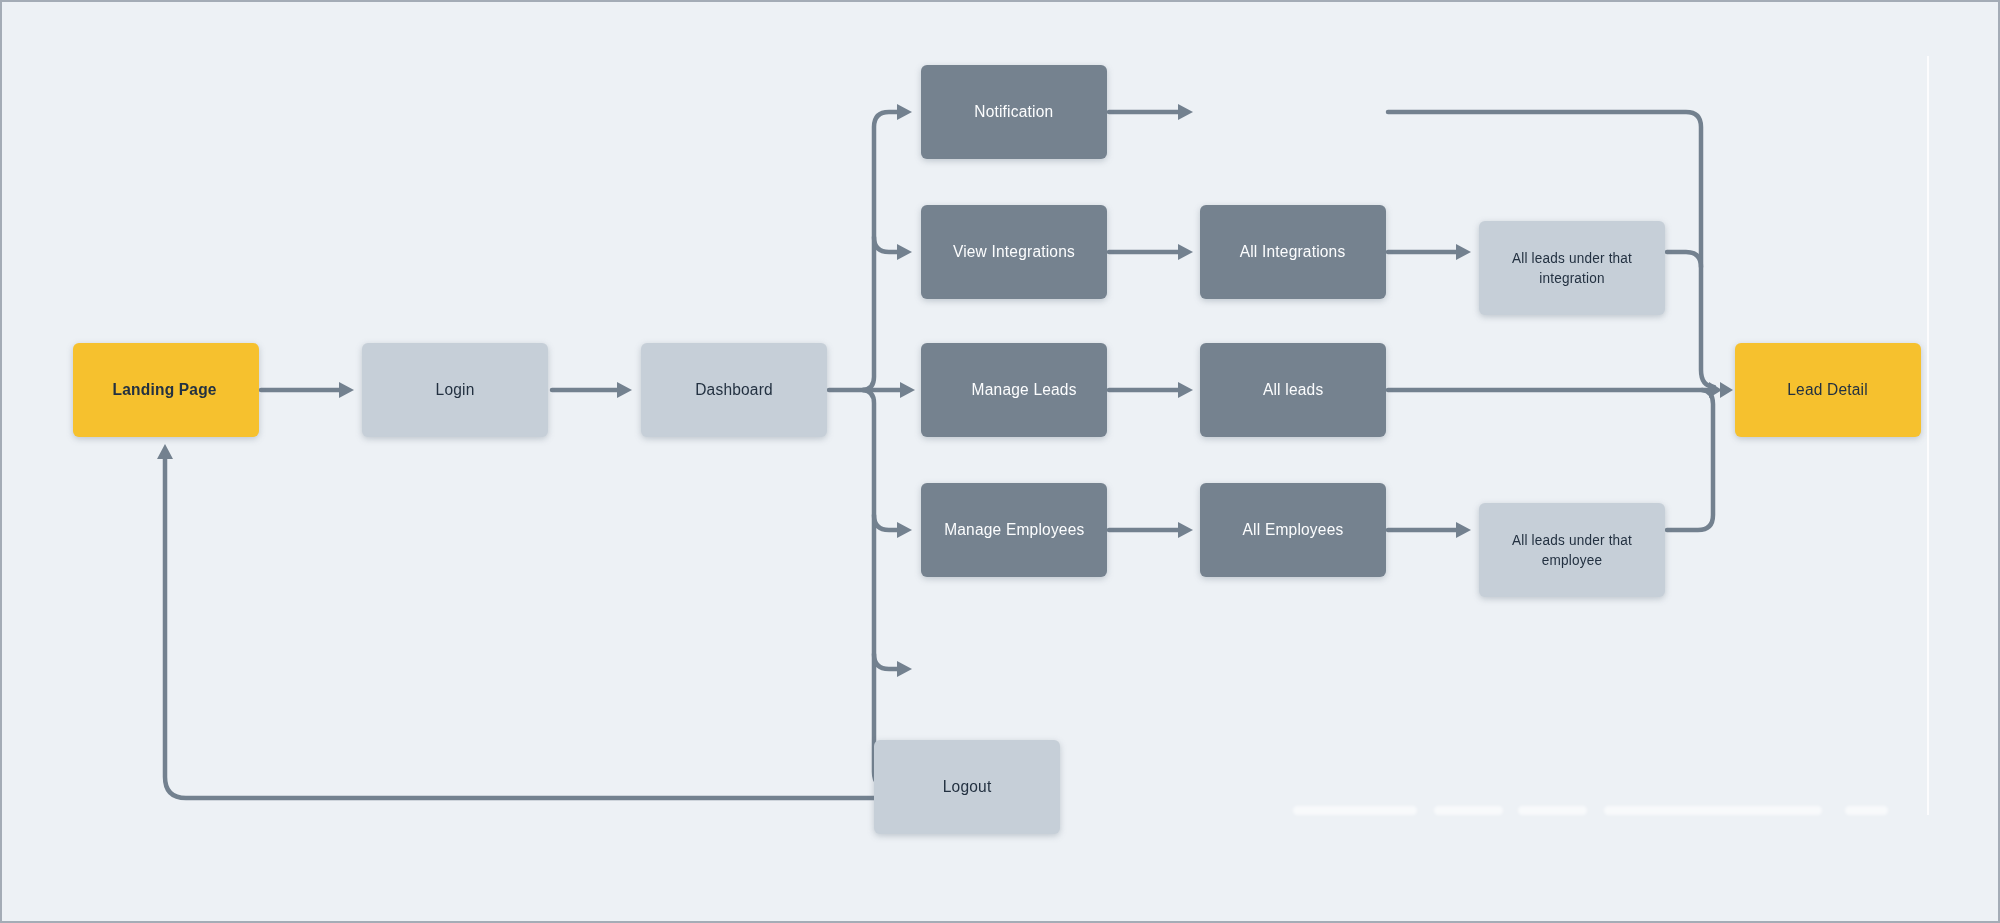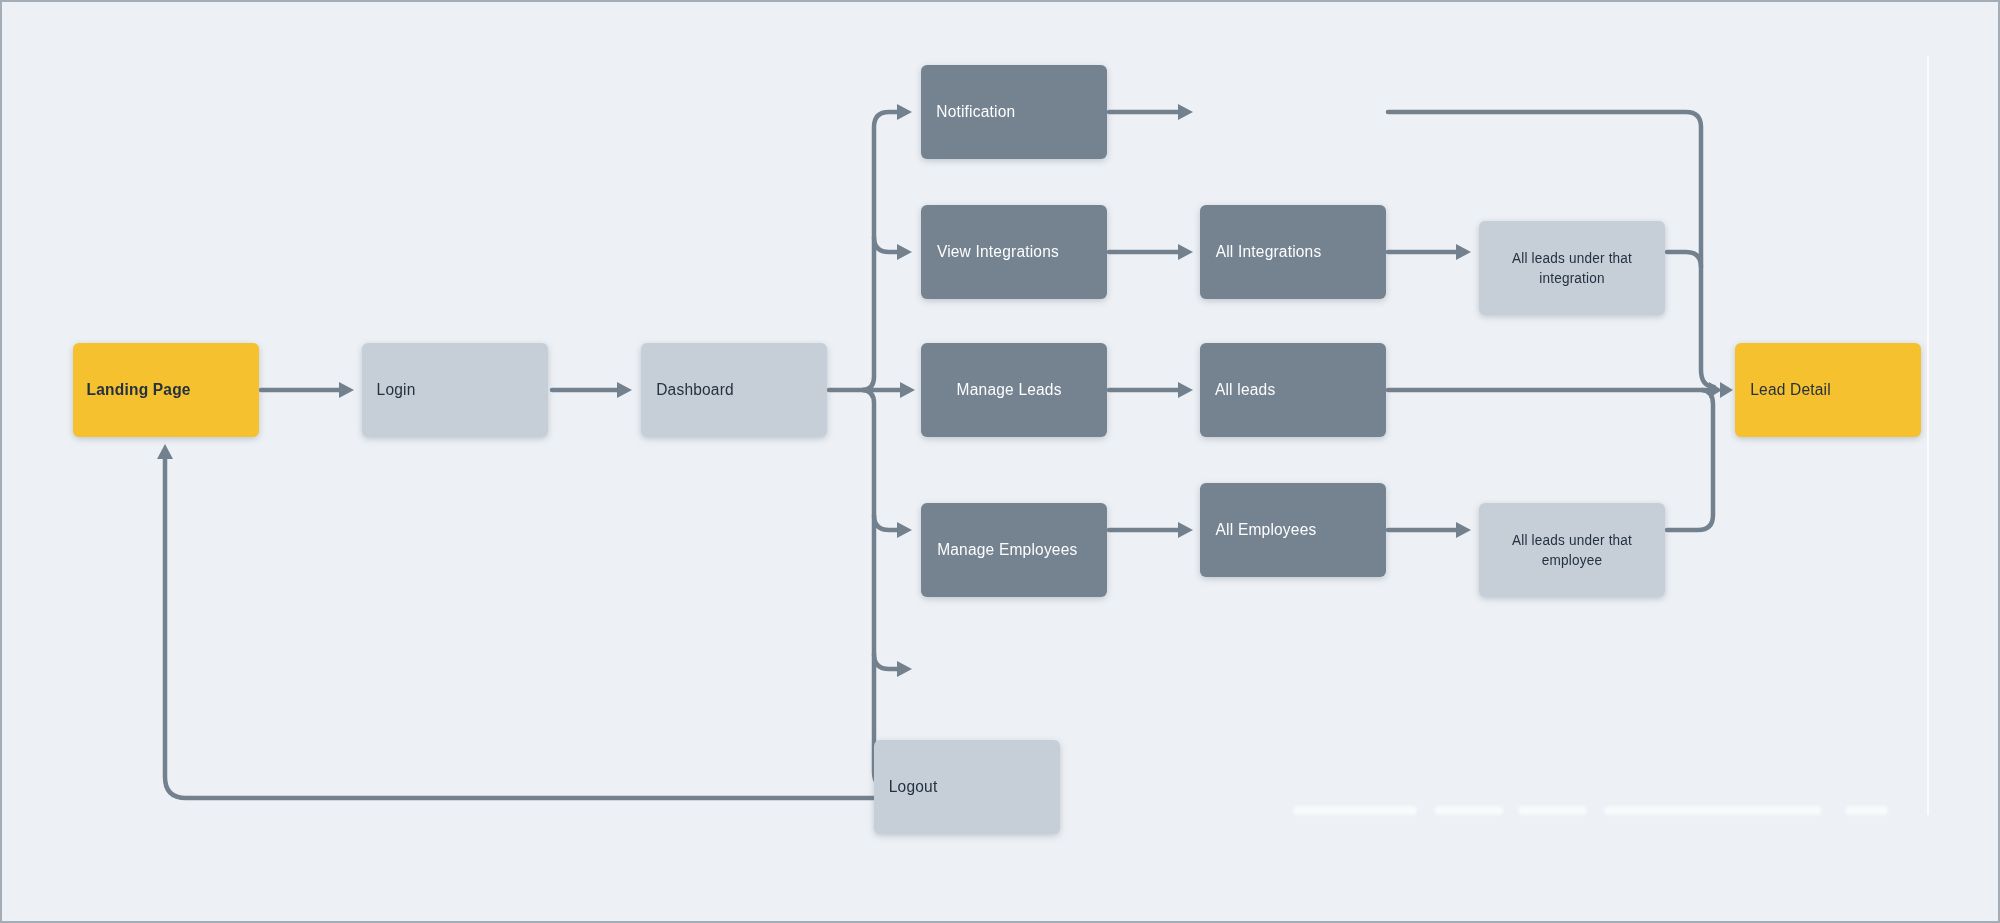--- a/index.html
+++ b/index.html
@@ -23,21 +23,21 @@
     stroke-width: 4.5;
     fill: none;
     stroke-linecap: round;
     stroke-linejoin: round;
   }
   .connectors polygon { fill: var(--connector, #73818f); }
   .node {
     position: absolute;
     width: 186px; height: 94px;
     border-radius: 6px;
-    display: flex; align-items: center; 
+    display: flex; align-items: center; justify-content: center;
     text-align: center;
     font-size: 16px;
     letter-spacing: 0.2px;
     line-height: 1.45;
     padding: 0 14px;
     box-sizing: border-box;
     box-shadow: 0 2px 6px rgba(106, 120, 136, 0.35);
   }
   .node span { transform: scaleX(0.97); }
   .node.dark   { background: var(--node-dark, #75828f);  color: var(--text-light, #fcfdfe); }
@@ -177,21 +177,21 @@
   </div>
 
   <div class="node dark" style="left:921px; top:205px;">
     <span>View Integrations</span>
   </div>
 
   <div class="node dark" style="left:921px; top:343px;padding-left:34px;">
     <span>Manage Leads</span>
   </div>
 
-  <div class="node dark" style="left:921px; top:483px;margin-top:20px;">
+  <div class="node dark" style="left:921px; top:483px;">
     <span>Manage Employees</span>
   </div>
 
 
   <div class="node light" style="left:874px; top:740px;">
     <span>Logout</span>
   </div>
 
 
   <div class="node dark" style="left:1200px; top:205px;">

